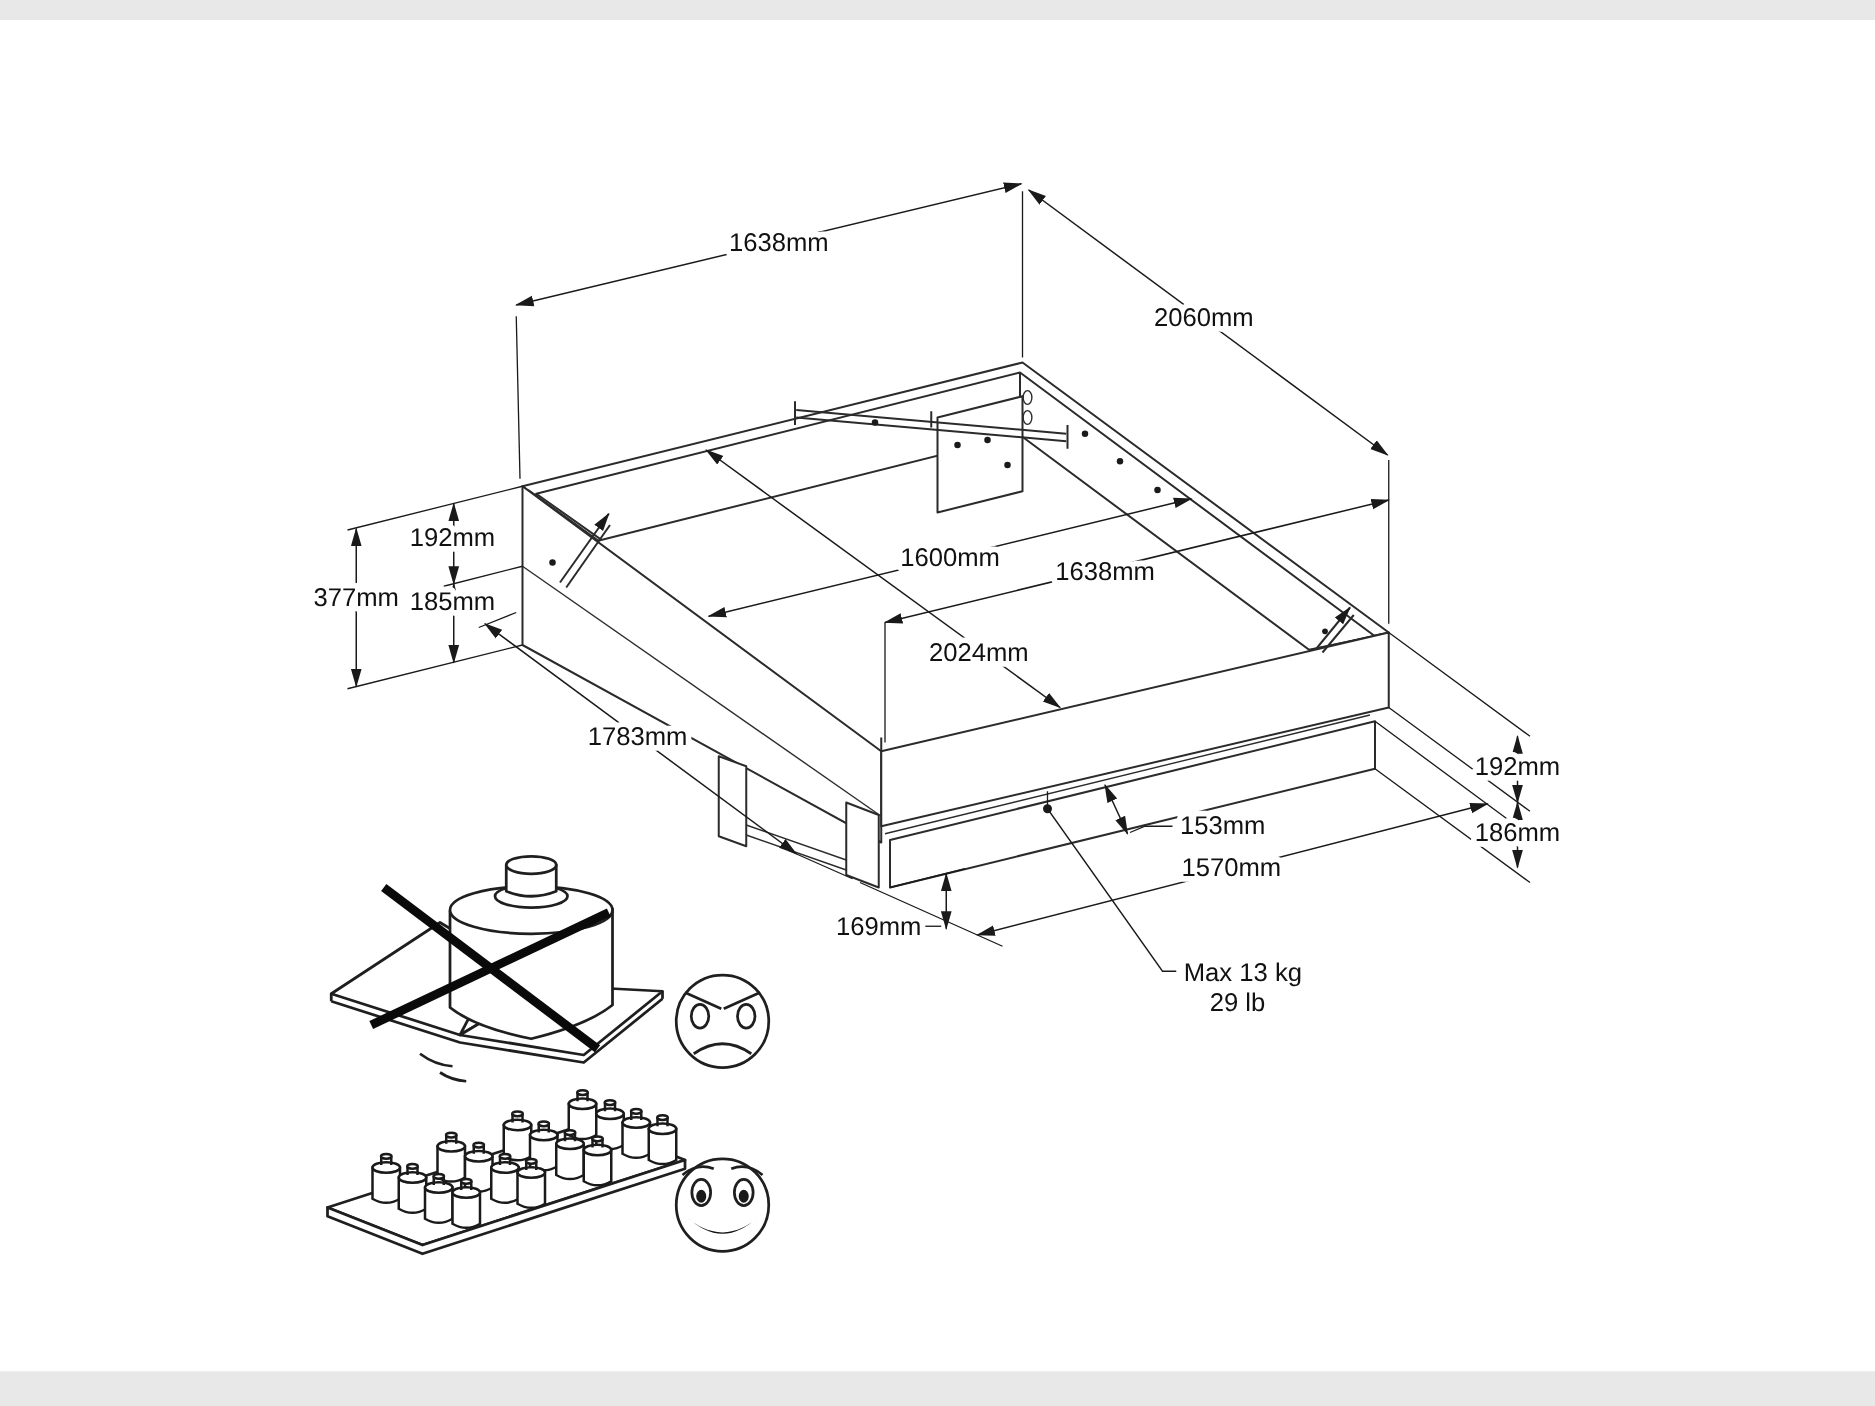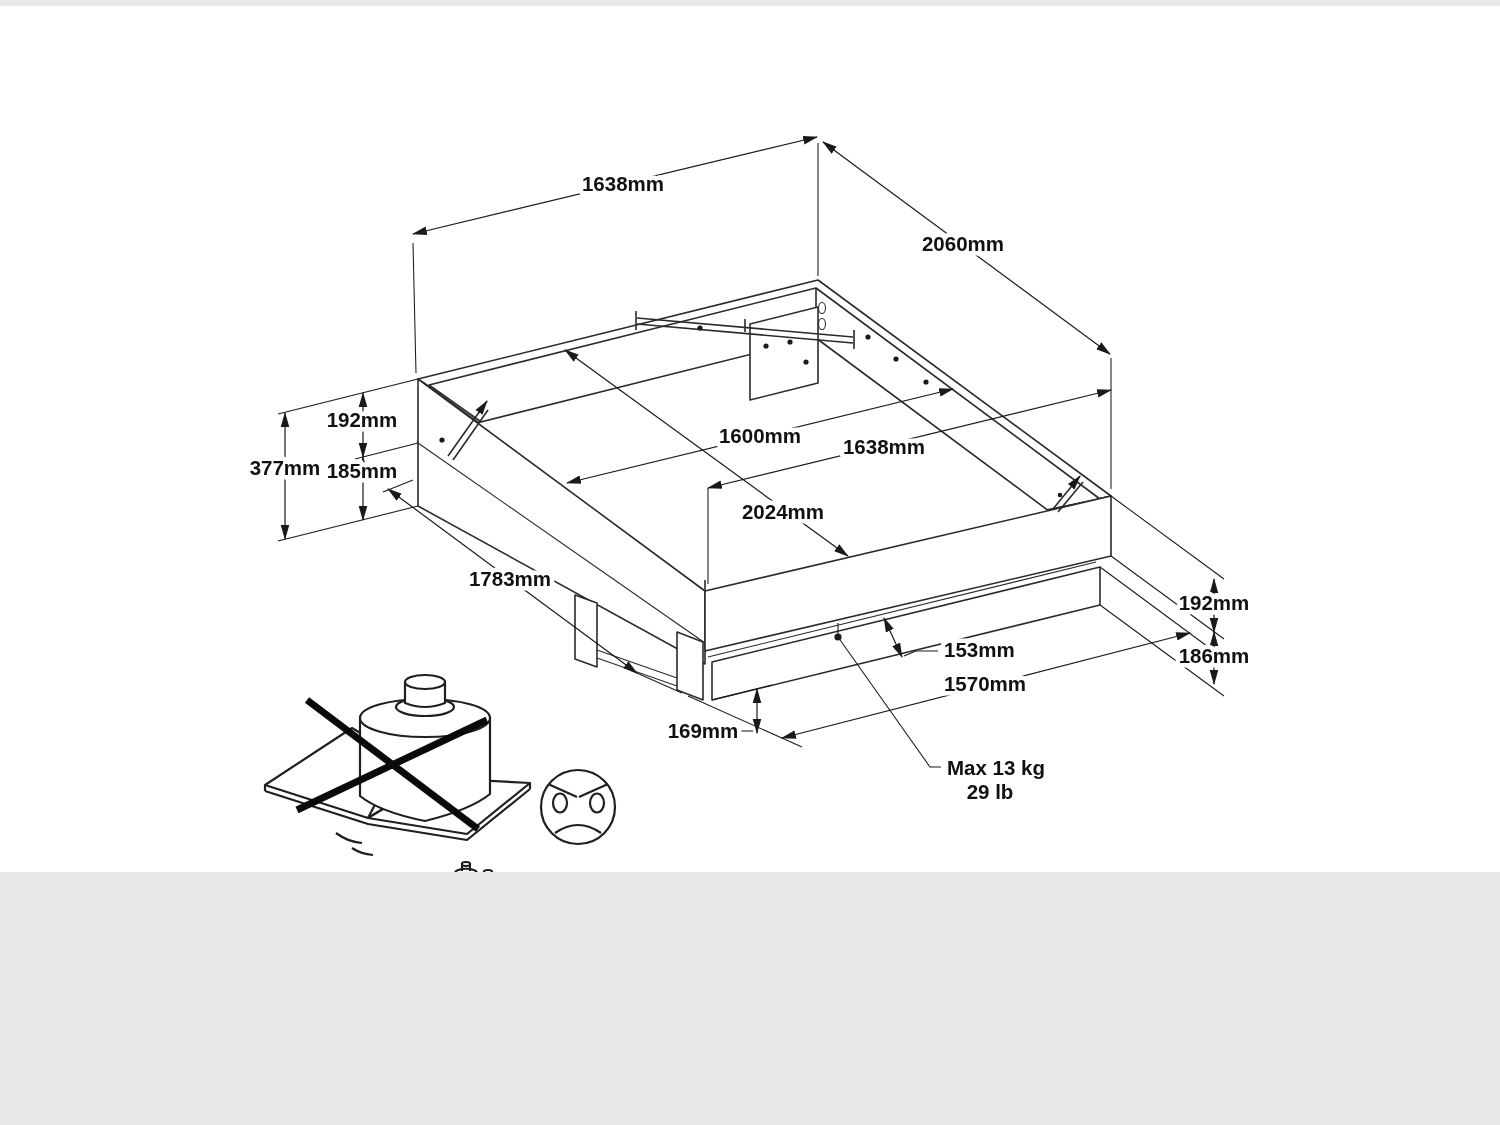--- a/index.html
+++ b/index.html
@@ -1,20 +1,19 @@
 <!DOCTYPE html>
 <html><head>
 <meta charset="utf-8">
 <style>
   html,body { margin:0; padding:0; background:#e8e8e8; }
   .stage {
-    position:relative; width:1500px; height:866px; margin:6px auto;
+    position:relative; width:1500px; height:1081px; margin:16px auto;
     background:#ffffff; overflow:hidden;
     font-family:"Liberation Sans", sans-serif;
-    font-weight:bold;
   }
   svg { position:absolute; left:0; top:0; }
   .frame-line   { stroke:#2b2b2b; stroke-width:1.6; fill:none; stroke-linejoin:round; }
   .frame-face   { stroke:#2b2b2b; stroke-width:1.6; fill:#ffffff; stroke-linejoin:round; }
   .thin-line    { stroke:#2b2b2b; stroke-width:1.1; fill:none; }
   .dim-line     { stroke:#1a1a1a; stroke-width:1.2; fill:none; }
   .ext-line     { stroke:#1a1a1a; stroke-width:1.05; fill:none; }
   .dot          { fill:#1a1a1a; stroke:none; }
   .dim-text {
     font-size:20.5px; fill:#111111;

